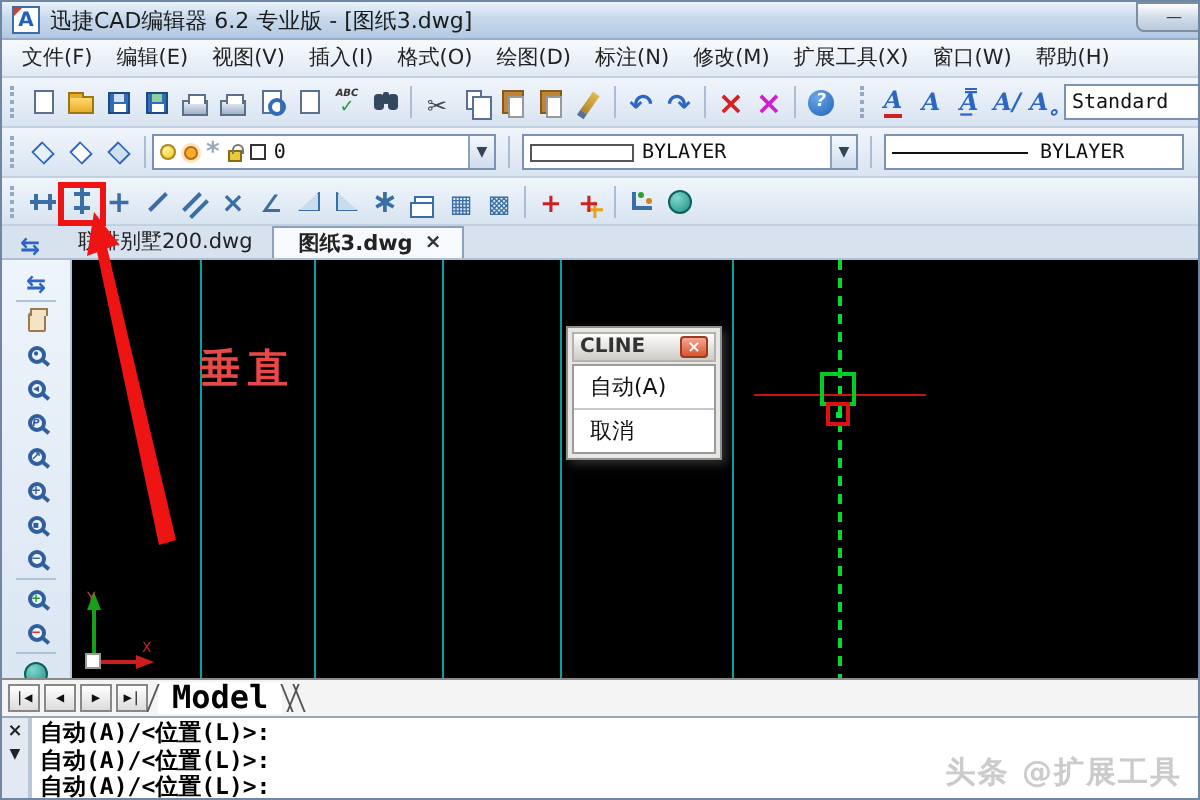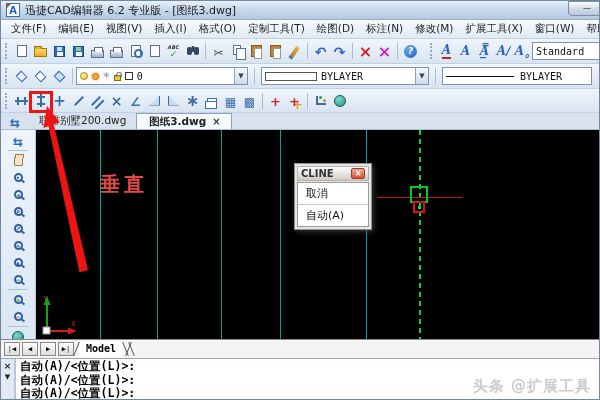--- a/index.html
+++ b/index.html
@@ -125,34 +125,34 @@
 .canvas { flex:1; position:relative; background:#000; overflow:hidden; }
 .cline-v { position:absolute; top:0; bottom:0; width:1px; background:#00a2a2; }
 .dash-v { position:absolute; top:0; bottom:0; width:2px; background:repeating-linear-gradient(180deg,#00d92e 0 5px,transparent 5px 9px); }
 .red-h { position:absolute; height:1px; background:#cc1111; }
 .gsq { position:absolute; width:18px; height:17px; border:2px solid #00cc22; }
 .rsq { position:absolute; width:12px; height:12px; border:2px solid #dd1111; }
 .gdot { position:absolute; width:3px; height:3px; background:#00e040; }
 .vtext { position:absolute; font-size:20px; font-weight:bold; color:#e84848; letter-spacing:4px; line-height:25px; white-space:nowrap; }
 
 
-.popup { position:absolute; left:258px; top:33px; width:78px; background:#e8e6e3; border:1px solid #8e8e8e; box-shadow:2px 2px 5px rgba(80,80,80,.6); padding:2px; }
+.popup { position:absolute; left:247px; top:33px; width:78px; background:#e8e6e3; border:1px solid #8e8e8e; box-shadow:2px 2px 5px rgba(80,80,80,.6); padding:2px; }
 .popup-title { height:15px; display:flex; align-items:center; background:linear-gradient(#fdfdfd,#cfccc7); font-size:10px; font-weight:bold; color:#333; padding:0 3px; border:1px solid #b5b2ad; }
 .popup-close { margin-left:auto; width:14px; height:11px; background:linear-gradient(#f5a894,#d6532f); border:1px solid #9c3a1e; border-radius:2px; color:#fff; font-size:8px; font-weight:bold; line-height:9px; text-align:center; }
 .popup-body { background:#fff; border:1px solid #9a9a9a; margin-top:1px; }
 .popup-item { font-size:11px; color:#111; padding:3px 8px; white-space:nowrap; }
 .popup-item + .popup-item { border-top:1px solid #c8c8c8; }
 
 
 .ucs { position:absolute; left:2px; bottom:2px; }
 
 
 .laytabs { height:19px; background:#f4f4f4; border-top:1px solid #8a8a8a; display:flex; align-items:center; padding:0 3px; gap:2px; font-family:"DejaVu Sans Mono", monospace; }
 .navbtn { width:16px; height:14px; border:1px solid #888; background:linear-gradient(#fff,#dcdcdc); font-size:7px; display:flex; align-items:center; justify-content:center; color:#111; flex:0 0 auto; }
-.ltab { font-size:10px; color:#000; padding:0 7px; height:16px; line-height:16px; white-space:nowrap; }
+.ltab { font-size:16px; color:#000; padding:0 7px; height:16px; line-height:16px; white-space:nowrap; }
 .ltab.active { font-weight:bold; background:#fff; }
 .tabdiv { width:1px; height:14px; background:#555; transform:skewX(-22deg); flex:0 0 auto; }
 .tabdiv.r { transform:skewX(22deg); }
 
 
 .cmd { height:43px; background:#fff; display:flex; position:relative; border-top:1px solid #9aa7b8; }
 .cmd-gutter { width:15px; background:#e3e9f2; border-right:2px solid #b9c6d6; display:flex; flex-direction:column; align-items:center; padding-top:3px; gap:4px; flex:0 0 auto; }
 .cmd-x { font-size:9px; font-weight:bold; color:#222; line-height:8px; }
 .cmd-dn { font-size:7px; color:#222; line-height:7px; }
 .cmd-lines { padding:1px 4px; font-family:"DejaVu Sans Mono", monospace; font-size:11.5px; line-height:13.5px; color:#000;font-weight:bold; }
@@ -172,21 +172,20 @@
     <span class="title-text">迅捷CAD编辑器 6.2 专业版 - [图纸3.dwg]</span>
     <span class="minbtn">—</span>
   </div>
 
   <div class="menubar">
     <span class="menu-item">文件(F)</span>
     <span class="menu-item">编辑(E)</span>
     <span class="menu-item">视图(V)</span>
     <span class="menu-item">插入(I)</span>
     <span class="menu-item">格式(O)</span>
-    <span class="menu-item">定制工具(T)</span>
     <span class="menu-item">绘图(D)</span>
     <span class="menu-item">标注(N)</span>
     <span class="menu-item">修改(M)</span>
     <span class="menu-item">扩展工具(X)</span>
     <span class="menu-item">窗口(W)</span>
     <span class="menu-item">帮助(H)</span>
   </div>
 
   <div class="tbrow tb1">
     <span class="grip"></span>
@@ -433,22 +432,22 @@
       <div class="rsq" style="left:377px; top:71px;"></div>
       <div class="gdot" style="left:382px; top:76px;"></div>
       <div class="vtext" style="left:64px; top:42px;">垂直</div>
 
       <div class="popup">
         <div class="popup-title">
           <span>CLINE</span>
           <span class="popup-close">×</span>
         </div>
         <div class="popup-body">
+          <div class="popup-item">自动(A)</div>
           <div class="popup-item">取消</div>
-          <div class="popup-item">自动(A)</div>
         </div>
       </div>
 
       <svg class="ucs" width="42" height="46" viewBox="0 0 42 46">
         <line x1="9" y1="40" x2="9" y2="12" stroke="#18a018" stroke-width="2"></line>
         <polygon points="9,5 5.5,14 12.5,14" fill="#18a018"></polygon>
         <line x1="9" y1="40" x2="32" y2="40" stroke="#cc2020" stroke-width="2"></line>
         <polygon points="39,40 30,36.5 30,43.5" fill="#cc2020"></polygon>
         <rect x="5" y="36" width="7" height="7" fill="#fff" stroke="#999"></rect>
         <text x="5.5" y="10" fill="#b05030" font-size="7">Y</text>

